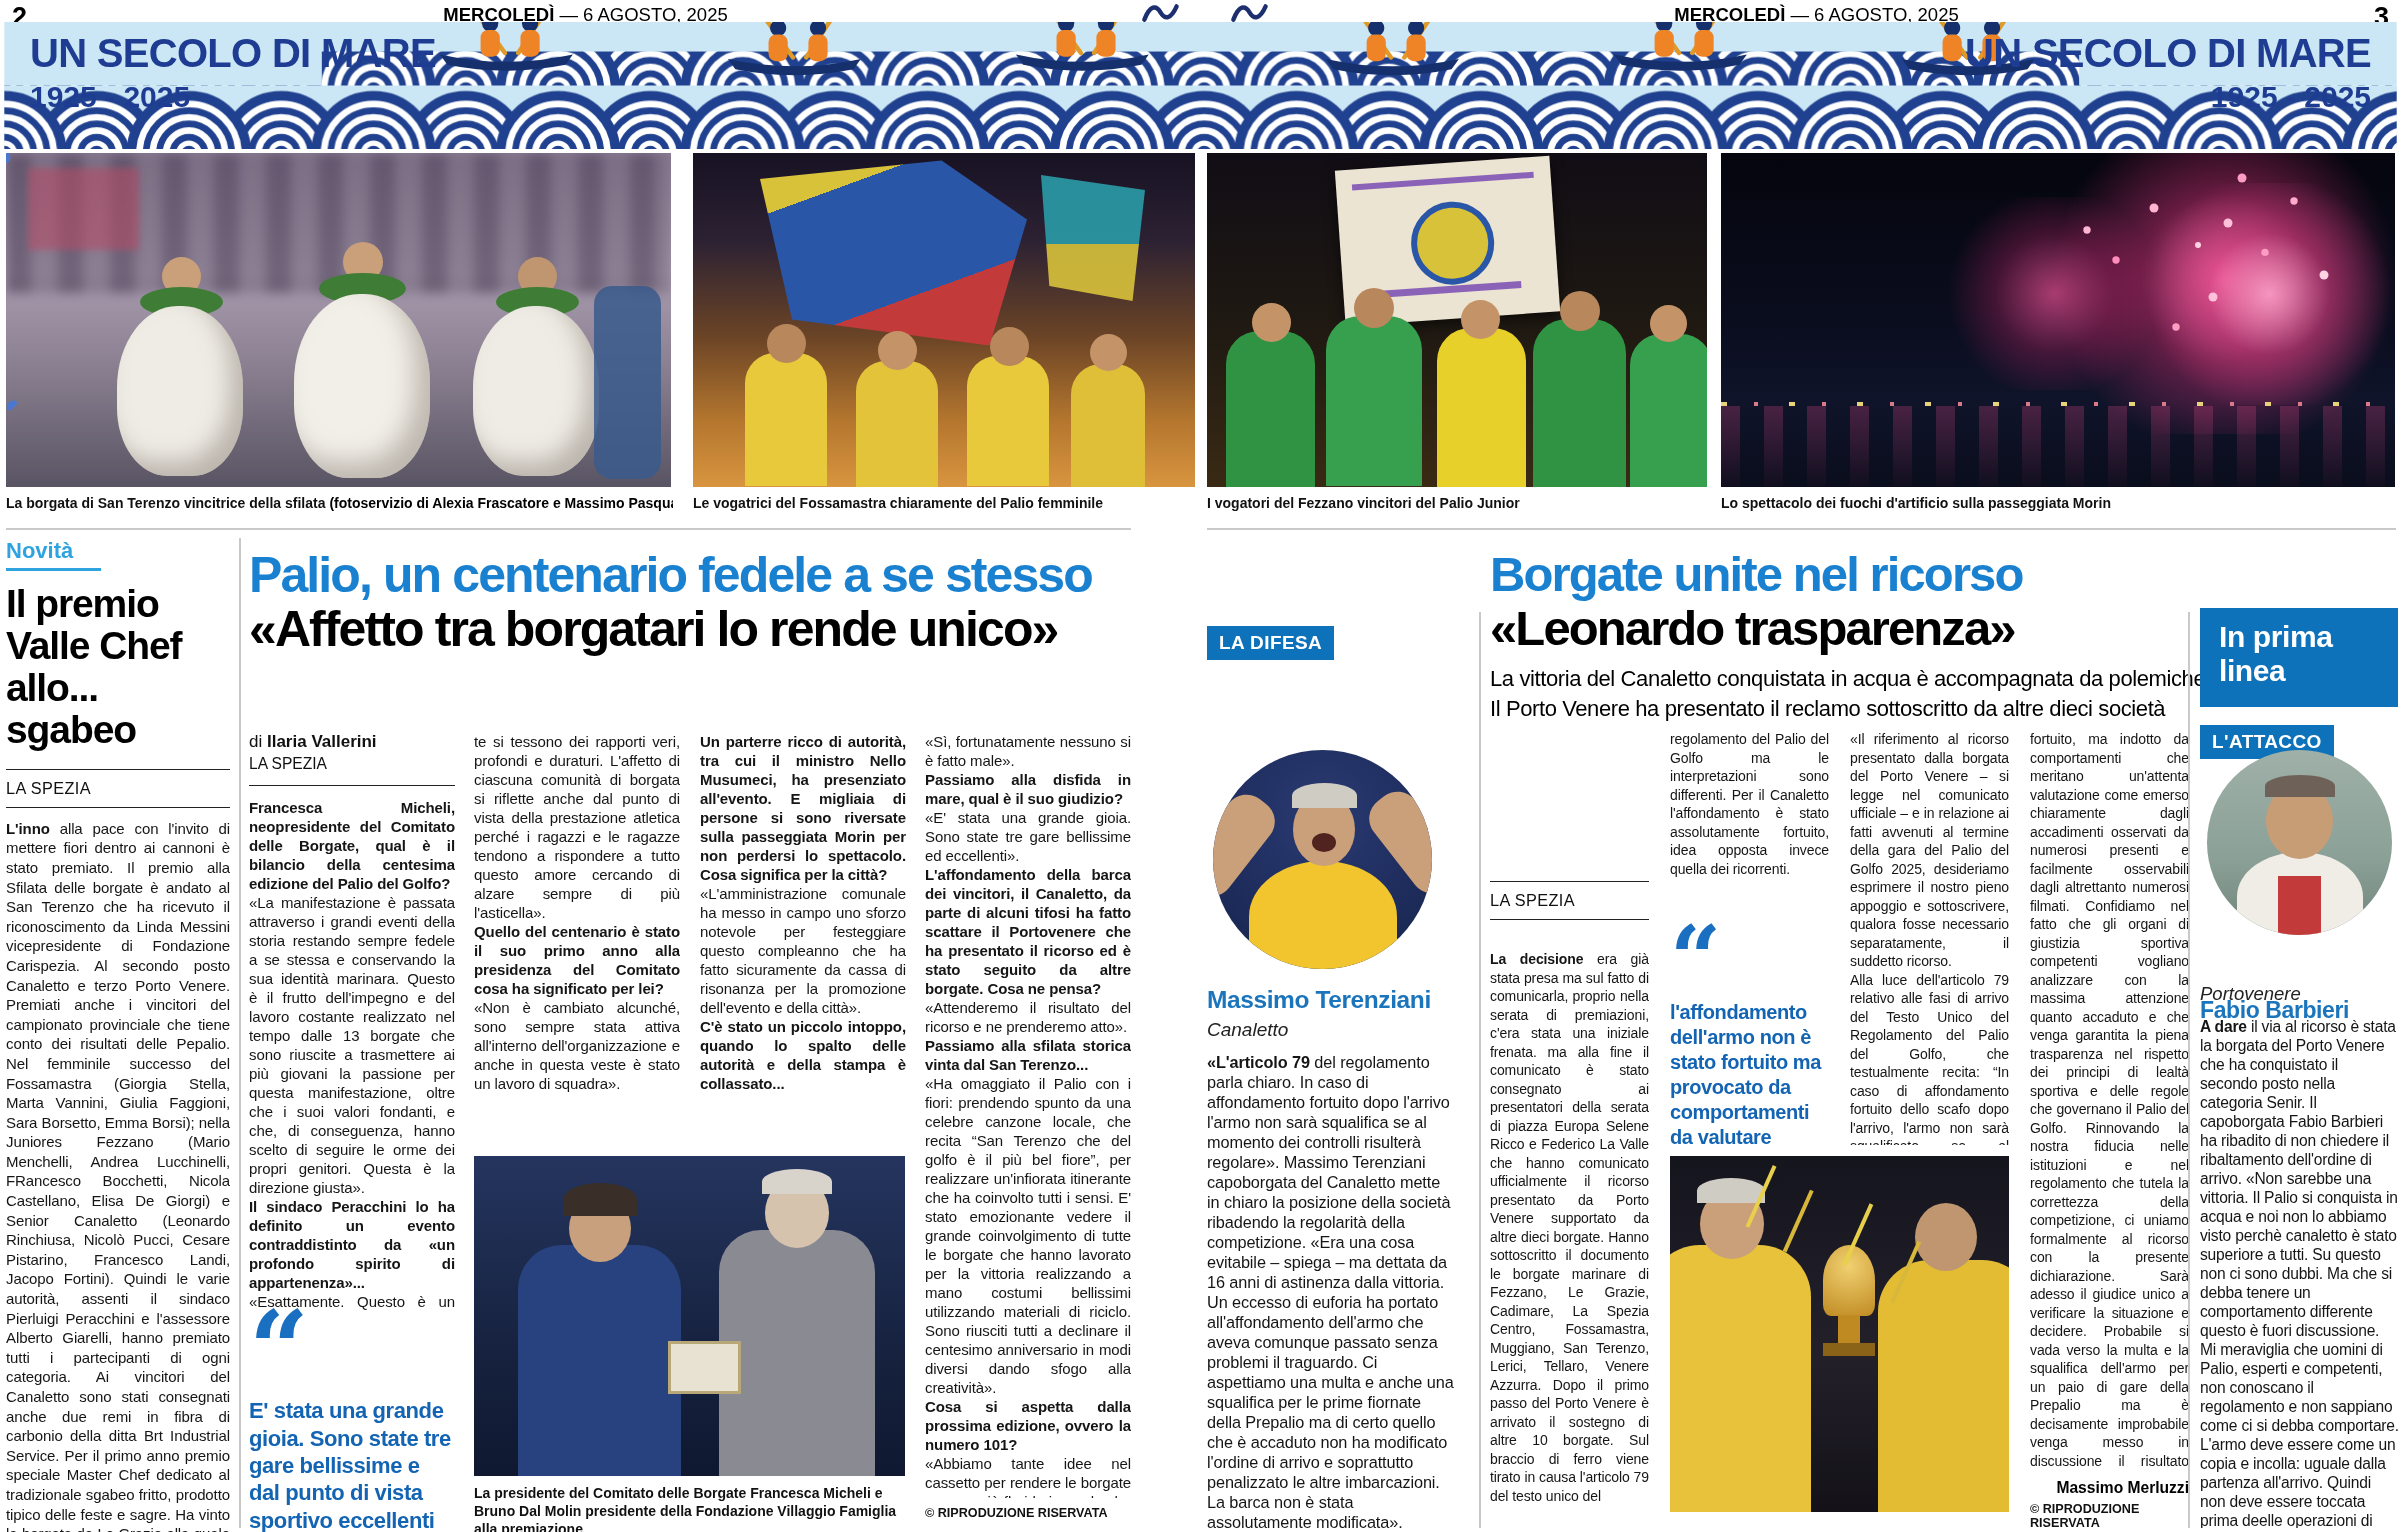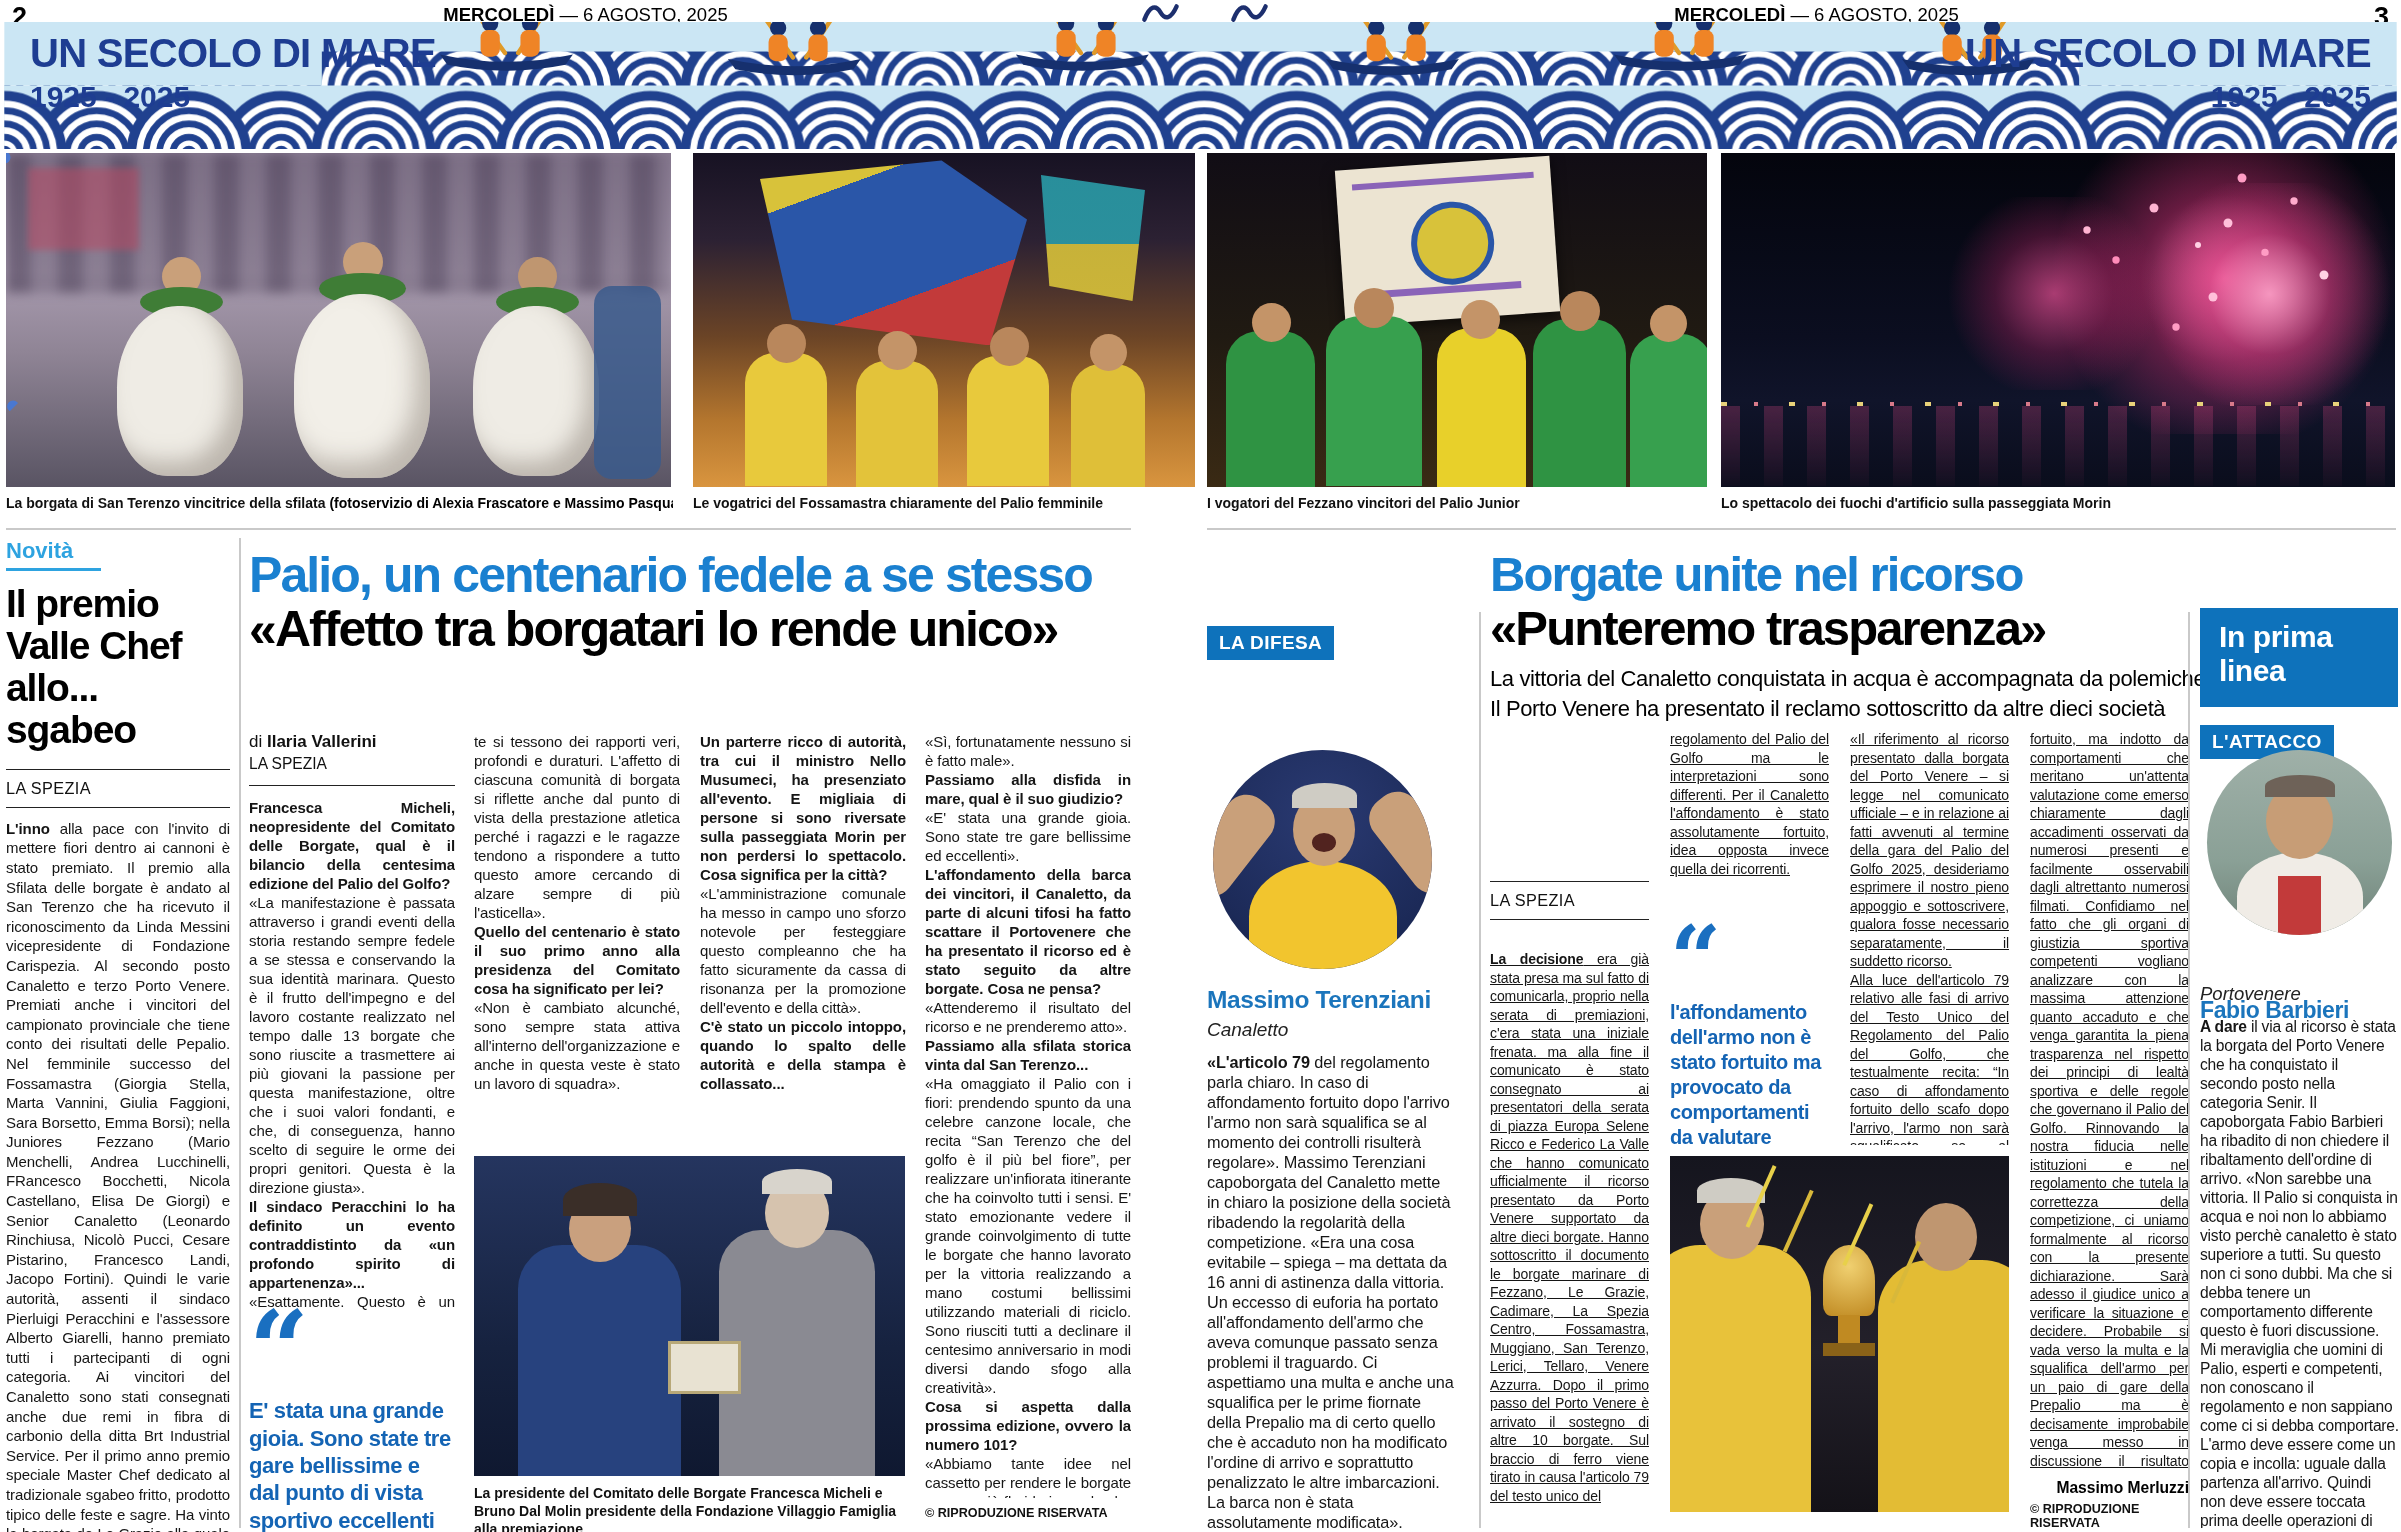--- a/index.html
+++ b/index.html
@@ -34,21 +34,21 @@
   .pq-text-sm{color:#1464b4;font-weight:700;font-size:20px;line-height:25px;letter-spacing:-0.4px;}
   .artphoto-caption{font-size:14px;line-height:18px;font-weight:700;color:#111;}
   .copyright{font-size:12.6px;font-weight:700;color:#111;text-align:left;}
   .bluebox{background:#0e72bb;color:#fff;font-weight:700;font-size:31px;line-height:36px;padding:12px 0 0 19px;letter-spacing:-0.4px;}
   .chip{display:inline-block;background:#0e72bb;color:#fff;font-weight:700;font-size:19px;padding:6px 12px;letter-spacing:0.4px;}
   .person-name{font-size:24.5px;font-weight:700;color:#1b75bc;letter-spacing:-0.4px;}
   .person-role{font-size:19px;font-style:italic;color:#222;margin-top:1.5px;}
   .side-body{font-size:16.3px;line-height:20px;color:#151515;text-align:left;letter-spacing:-0.1px;}
   .side-body-sm{font-size:15.6px;line-height:19px;color:#151515;text-align:left;letter-spacing:-0.2px;}
   .rt-body{font-size:14px;line-height:18.5px;text-align:justify;color:#151515;letter-spacing:-0.1px;}
-  .rt-body p{margin:0;text-decoration:underline;}
+  .rt-body p{margin:0;}
   .sign{font-size:15.6px;font-weight:700;text-align:right;color:#000;}
   .circle-photo{border-radius:50%;overflow:hidden;position:absolute;}
   .colbox{overflow:hidden;}
 </style>
 </head>
 <body>
 
 <div id="page">
 
   <div class="abs pagenum" style="left:12px;top:1.5px;">2</div>
@@ -283,21 +283,21 @@
   </div>
   <div class="abs person-name" style="left:1207px;top:986px;">Massimo Terenziani</div>
   <div class="abs person-role" style="left:1207px;top:1017px;">Canaletto</div>
   <div class="abs colbox side-body" style="left:1207px;top:1052px;width:249px;height:476px;">
     <p style="margin:0;"><span class="lead">«L'articolo 79</span><span> del regolamento parla chiaro. In caso di affondamento fortuito dopo l'arrivo l'armo non sarà squalifica se al momento dei controlli risulterà regolare». Massimo Terenziani capoborgata del Canaletto mette in chiaro la posizione della società ribadendo la regolarità della competizione. «Era una cosa evitabile – spiega – ma dettata da 16 anni di astinenza dalla vittoria. Un eccesso di euforia ha portato all'affondamento dell'armo che aveva comunque passato senza problemi il traguardo. Ci aspettiamo una multa e anche una squalifica per le prime fiornate della Prepalio ma di certo quello che è accaduto non ha modificato l'ordine di arrivo e soprattutto penalizzato le altre imbarcazioni. La barca non è stata assolutamente modificata».</span></p>
   </div>
 
   <div class="vrule" style="left:1479px;top:612px;height:916px;"></div>
 
   <div class="abs headline-blue" style="left:1490px;top:546px;font-size:49px;">Borgate unite nel ricorso</div>
-  <div class="abs headline-black" style="left:1490px;top:600px;font-size:49px;">«Punteremo trasparenza»</div>
+  <div class="abs headline-black" style="left:1490px;top:600px;font-size:49px;">«Leonardo trasparenza»</div>
   <div class="abs standfirst" style="left:1490px;top:664px;">
     <div>La vittoria del Canaletto conquistata in acqua è accompagnata da polemiche</div>
     <div>Il Porto Venere ha presentato il reclamo sottoscritto da altre dieci società</div>
   </div>
 
   <div class="abs city-block" style="left:1490px;top:881px;width:159px;">LA SPEZIA</div>
   <div class="abs colbox rt-body" style="left:1490px;top:950px;width:159px;height:578px;">
     <p><span class="lead">La decisione</span><span> era già stata presa ma sul fatto di comunicarla, proprio nella serata di premiazioni, c'era stata una iniziale frenata. ma alla fine il comunicato è stato consegnato ai presentatori della serata di piazza Europa Selene Ricco e Federico La Valle che hanno comunicato ufficialmente il ricorso presentato da Porto Venere supportato da altre dieci borgate. Hanno sottoscritto il documento le borgate marinare di Fezzano, Le Grazie, Cadimare, La Spezia Centro, Fossamastra, Muggiano, San Terenzo, Lerici, Tellaro, Venere Azzurra. Dopo il primo passo del Porto Venere è arrivato il sostegno di altre 10 borgate. Sul braccio di ferro viene tirato in causa l'articolo 79 del testo unico del</span></p>
   </div>
 

